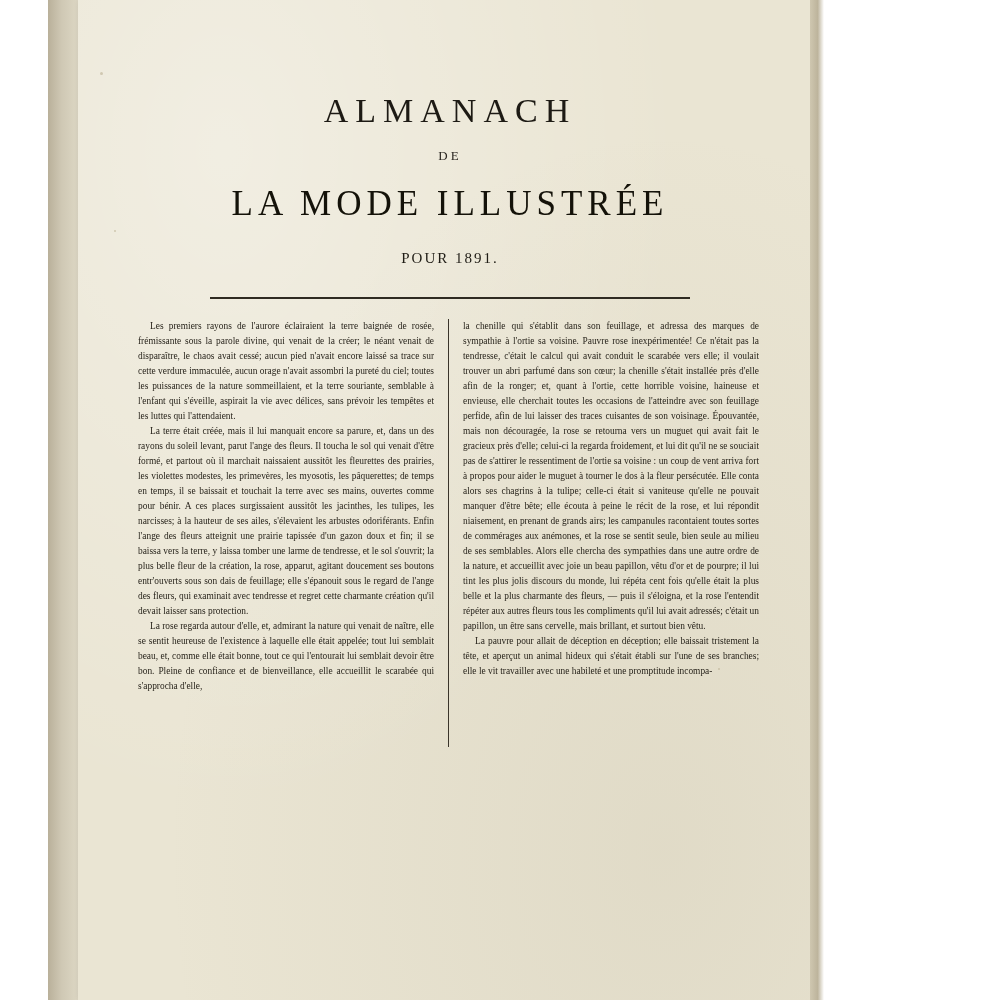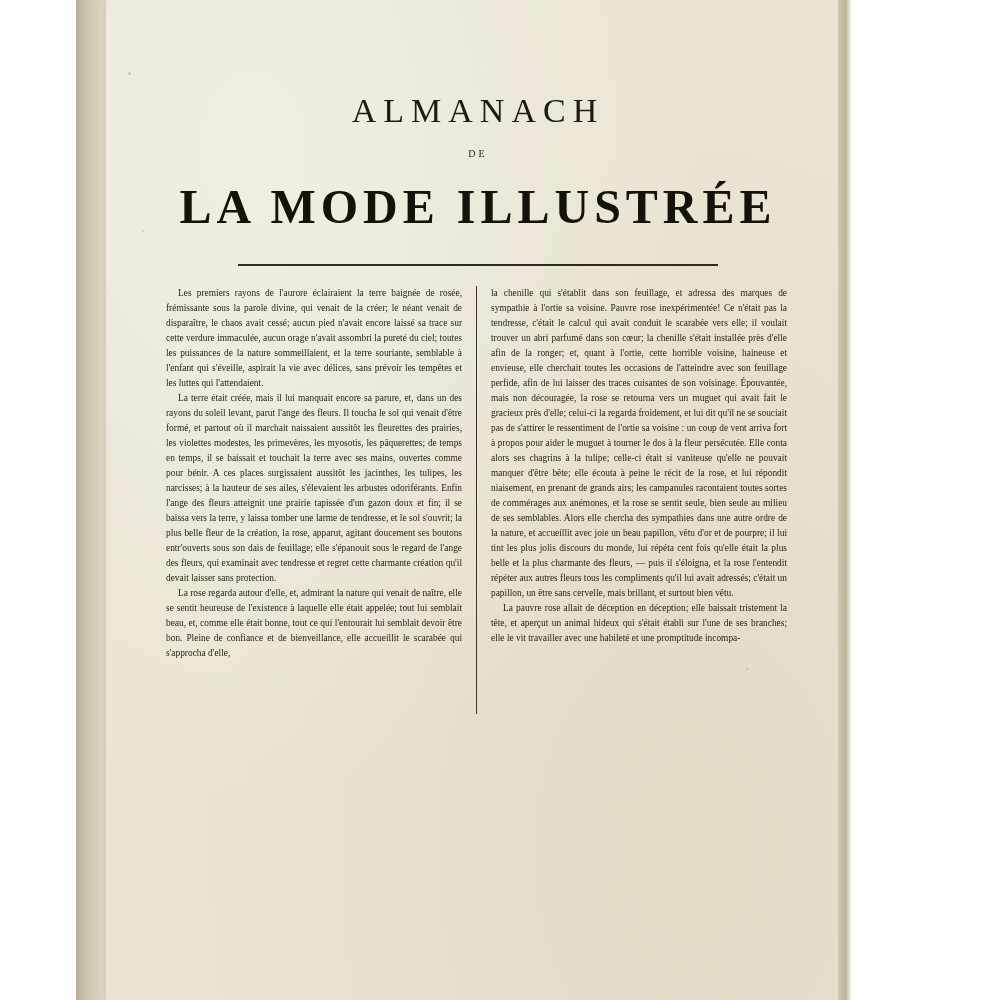--- a/index.html
+++ b/index.html
@@ -11,21 +11,20 @@
     height: 1000px;
     background: #ffffff;
     font-family: "Liberation Serif", serif;
     overflow: hidden;
   }
   .scan {
     position: relative;
     width: 792px;
     height: 1000px;
     background: #ec4899;
-    margin-left: 28px;
   }
   
   .scan-bg-right {
     position: absolute;
     top: 0;
     right: 0;
     width: 190px;
     height: 1000px;
     background: #ffffff;
   }
@@ -79,31 +78,31 @@
     padding-top: 92px;
   }
   .t-almanach {
     font-size: 34px;
     letter-spacing: 7px;
     color: #1d1a14;
     font-weight: 400;
     font-family: "Liberation Serif", serif;
   }
   .t-de {
-    font-size: 10px;
+    font-size: 13px;
     letter-spacing: 3px;
     color: #2a2620;
     margin-top: 18px;
   }
   .t-mode {
-    font-size: 48px;
+    font-size: 35px;
     letter-spacing: 5px;
     color: #141209;
     margin-top: 20px;
-    font-weight: 700;
+    font-weight: 400;
   }
   .t-meres {
     font-size: 19px;
     letter-spacing: 3px;
     color: #201d16;
     margin-top: 26px;
   }
   .t-pour {
     font-size: 15px;
     letter-spacing: 2px;
@@ -171,34 +170,35 @@
     <div class="speck" style="left:22px;top:72px;width:3px;height:3px;"></div>
     <div class="speck" style="left:36px;top:230px;width:2px;height:2px;"></div>
     <div class="speck" style="left:640px;top:668px;width:2px;height:2px;"></div>
 
     <div class="content">
 
       <div class="title-block">
         <div class="t-almanach">ALMANACH</div>
         <div class="t-de">DE</div>
         <div class="t-mode">LA MODE ILLUSTRÉE</div>
+        <div class="t-pour">POUR 1891.</div>
         <div class="rule"></div>
       </div>
 
 
       <div class="columns">
         <div class="col">
           <p>Les premiers rayons de l'aurore éclairaient la terre baignée de rosée, frémissante sous la parole divine, qui venait de la créer; le néant venait de disparaître, le chaos avait cessé; aucun pied n'avait encore laissé sa trace sur cette verdure immaculée, aucun orage n'avait assombri la pureté du ciel; toutes les puissances de la nature sommeillaient, et la terre souriante, semblable à l'enfant qui s'éveille, aspirait la vie avec délices, sans prévoir les tempêtes et les luttes qui l'attendaient.</p>
           <p>La terre était créée, mais il lui manquait encore sa parure, et, dans un des rayons du soleil levant, parut l'ange des fleurs. Il toucha le sol qui venait d'être formé, et partout où il marchait naissaient aussitôt les fleurettes des prairies, les violettes modestes, les primevères, les myosotis, les pâquerettes; de temps en temps, il se baissait et touchait la terre avec ses mains, ouvertes comme pour bénir. A ces places surgissaient aussitôt les jacinthes, les tulipes, les narcisses; à la hauteur de ses ailes, s'élevaient les arbustes odoriférants. Enfin l'ange des fleurs atteignit une prairie tapissée d'un gazon doux et fin; il se baissa vers la terre, y laissa tomber une larme de tendresse, et le sol s'ouvrit; la plus belle fleur de la création, la rose, apparut, agitant doucement ses boutons entr'ouverts sous son dais de feuillage; elle s'épanouit sous le regard de l'ange des fleurs, qui examinait avec tendresse et regret cette charmante création qu'il devait laisser sans protection.</p>
           <p>La rose regarda autour d'elle, et, admirant la nature qui venait de naître, elle se sentit heureuse de l'existence à laquelle elle était appelée; tout lui semblait beau, et, comme elle était bonne, tout ce qui l'entourait lui semblait devoir être bon. Pleine de confiance et de bienveillance, elle accueillit le scarabée qui s'approcha d'elle,</p>
         </div>
         <div class="col-divider"></div>
         <div class="col">
           <p style="text-indent:0">la chenille qui s'établit dans son feuillage, et adressa des marques de sympathie à l'ortie sa voisine. Pauvre rose inexpérimentée! Ce n'était pas la tendresse, c'était le calcul qui avait conduit le scarabée vers elle; il voulait trouver un abri parfumé dans son cœur; la chenille s'était installée près d'elle afin de la ronger; et, quant à l'ortie, cette horrible voisine, haineuse et envieuse, elle cherchait toutes les occasions de l'atteindre avec son feuillage perfide, afin de lui laisser des traces cuisantes de son voisinage. Épouvantée, mais non découragée, la rose se retourna vers un muguet qui avait fait le gracieux près d'elle; celui-ci la regarda froidement, et lui dit qu'il ne se souciait pas de s'attirer le ressentiment de l'ortie sa voisine : un coup de vent arriva fort à propos pour aider le muguet à tourner le dos à la fleur persécutée. Elle conta alors ses chagrins à la tulipe; celle-ci était si vaniteuse qu'elle ne pouvait manquer d'être bête; elle écouta à peine le récit de la rose, et lui répondit niaisement, en prenant de grands airs; les campanules racontaient toutes sortes de commérages aux anémones, et la rose se sentit seule, bien seule au milieu de ses semblables. Alors elle chercha des sympathies dans une autre ordre de la nature, et accueillit avec joie un beau papillon, vêtu d'or et de pourpre; il lui tint les plus jolis discours du monde, lui répéta cent fois qu'elle était la plus belle et la plus charmante des fleurs, — puis il s'éloigna, et la rose l'entendit répéter aux autres fleurs tous les compliments qu'il lui avait adressés; c'était un papillon, un être sans cervelle, mais brillant, et surtout bien vêtu.</p>
-          <p>La pauvre rose allait de déception en déception; elle baissait tristement la tête, et aperçut un animal hideux qui s'était établi sur l'une de ses branches; elle le vit travailler avec une habileté et une promptitude incompa-</p>
+          <p>La pauvre pour allait de déception en déception; elle baissait tristement la tête, et aperçut un animal hideux qui s'était établi sur l'une de ses branches; elle le vit travailler avec une habileté et une promptitude incompa-</p>
         </div>
       </div>
 
     </div>
   </div>
 
   <div class="page-edge"></div>
 </div>
 
 </body></html>

